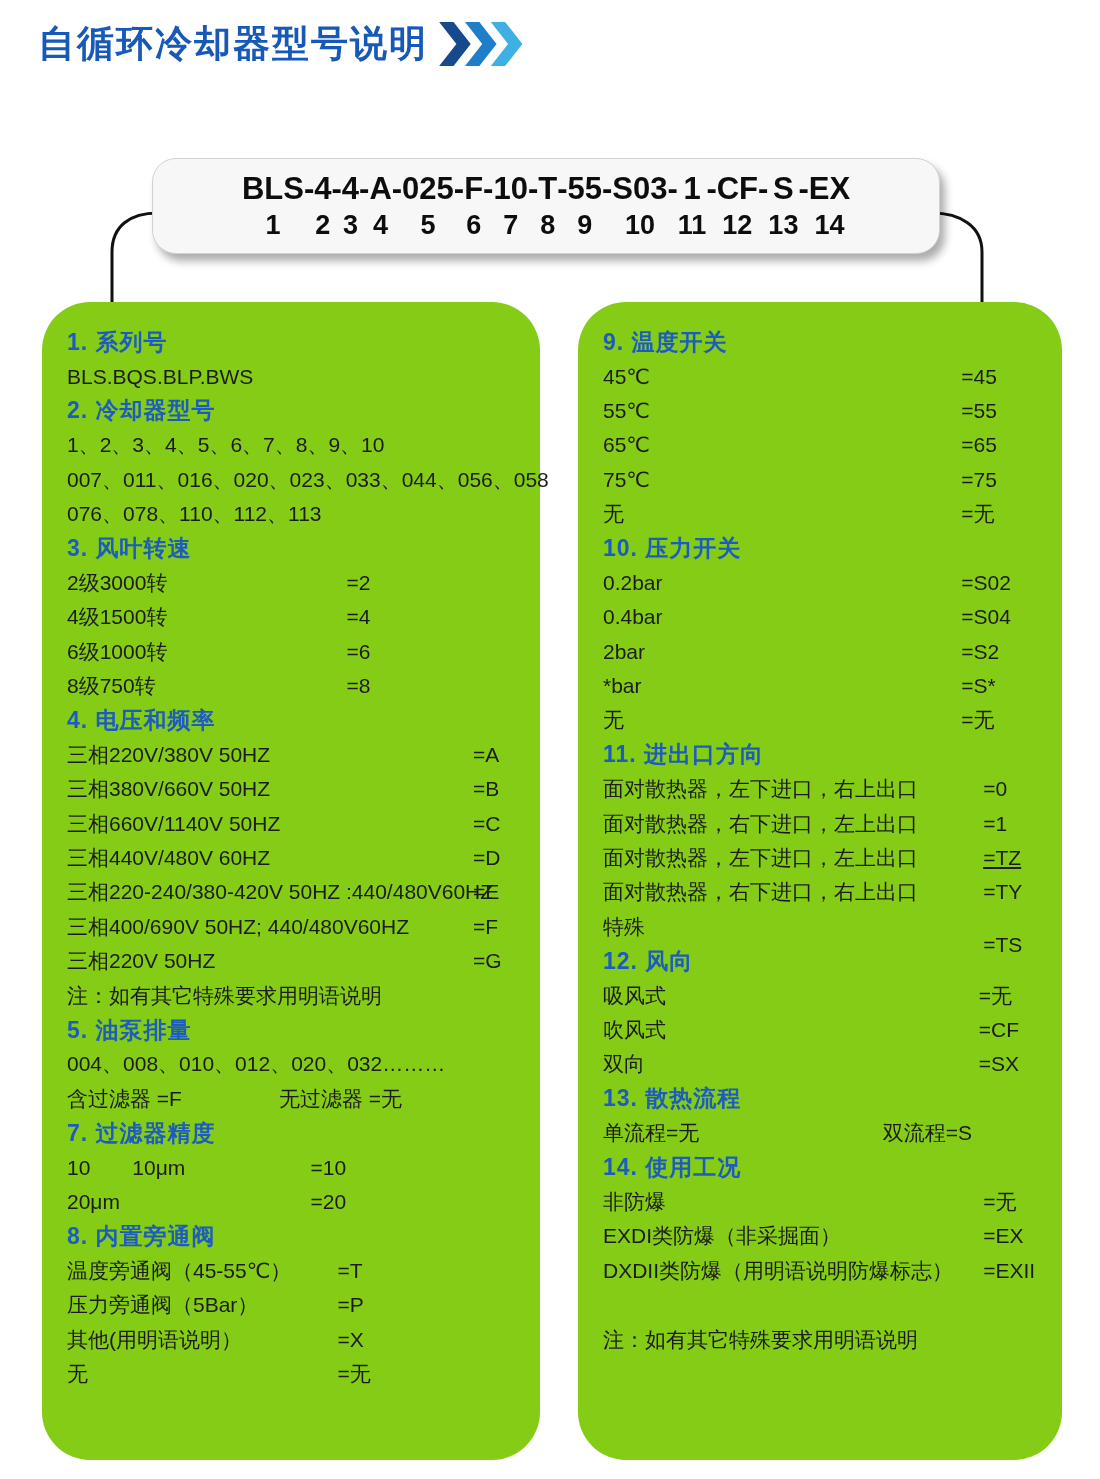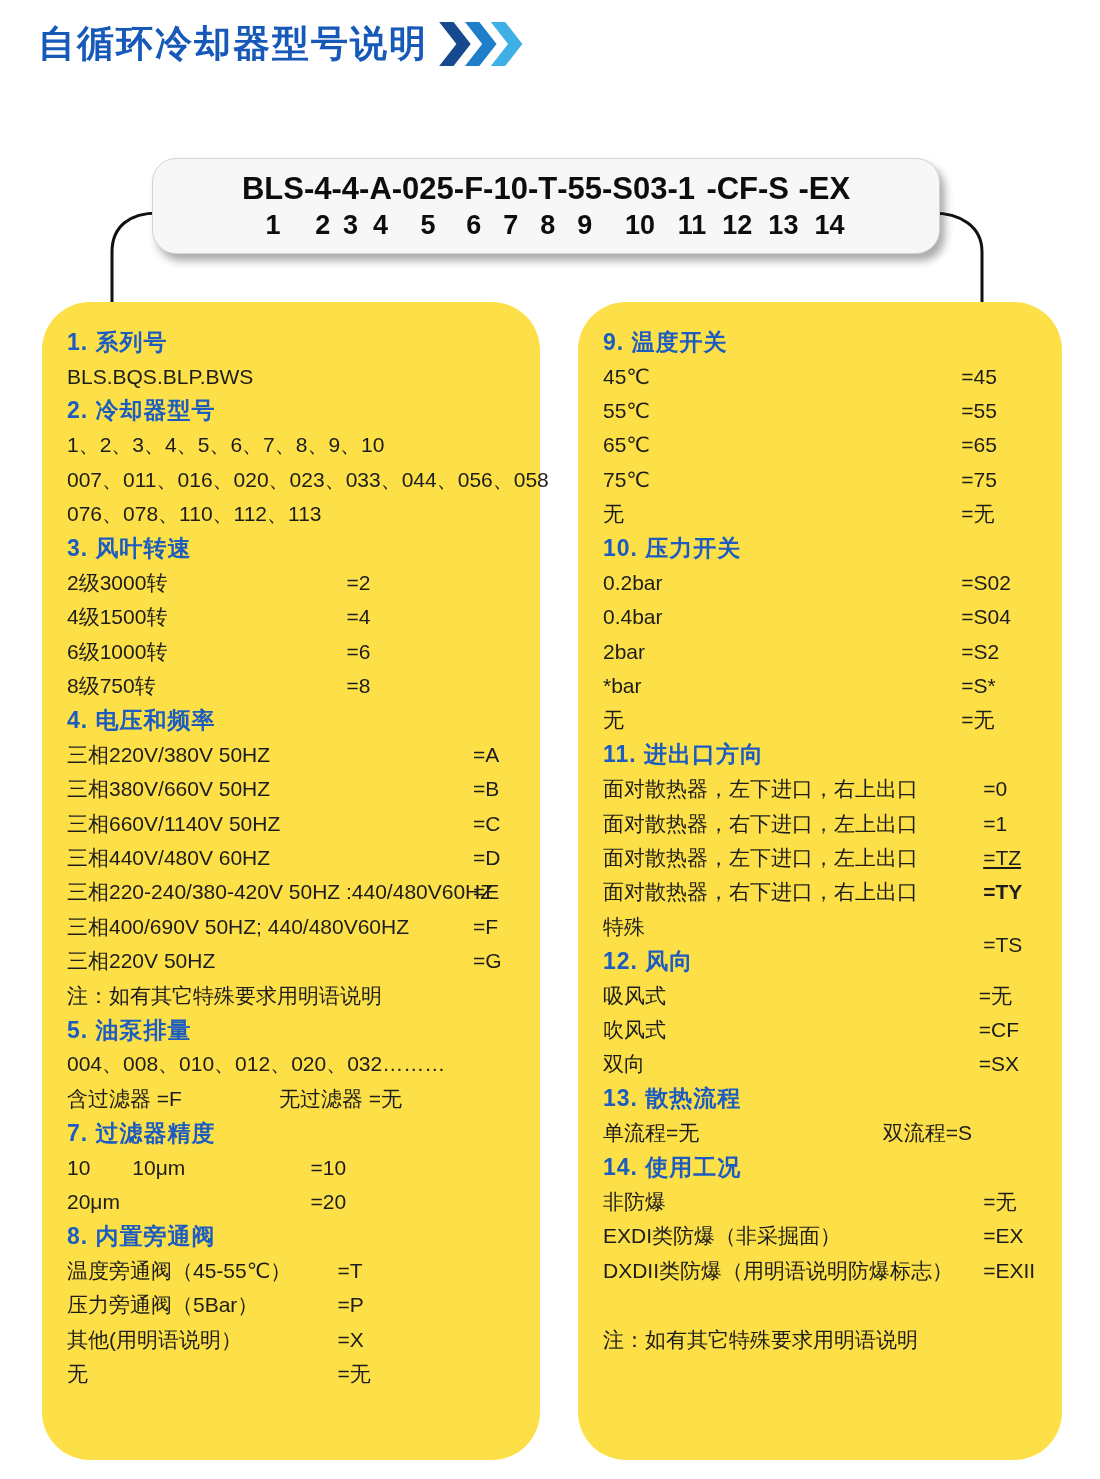--- a/index.html
+++ b/index.html
@@ -20,33 +20,33 @@
   
   .banner{
     position:absolute;left:152px;top:158px;width:786px;height:94px;z-index:2;
     background:#f7f7f7;border:1px solid #d2d2d2;border-radius:24px;
     box-shadow:5px 7px 9px rgba(0,0,0,0.33);
     display:flex;align-items:center;justify-content:center;
   }
   .banner-cols{display:flex;align-items:flex-start;}
   .seg-col{display:grid;grid-template-columns:auto auto;}
   .seg-text{
-    grid-row:1;grid-column:1;
+    grid-row:1;grid-column:1;text-align:center;
     font-size:31px;font-weight:bold;color:#0d0d0d;line-height:38px;letter-spacing:0px;
   }
   .seg-dash{grid-row:1;grid-column:2;font-size:31px;font-weight:bold;line-height:38px;color:#0d0d0d;}
   .num-text{
     grid-row:2;grid-column:1;text-align:center;
     font-size:27px;font-weight:bold;color:#0d0d0d;line-height:34px;
   }
   .num-dash{grid-row:2;grid-column:2;visibility:hidden;font-size:27px;font-weight:bold;line-height:34px;}
   
   .panel{
     position:absolute;top:302px;height:1158px;z-index:2;
-    background:#fde047;border-radius:48px;
+    background:#84cc16;border-radius:48px;
     box-sizing:border-box;padding:23px 22px 0 25px;
   }
   .panel-left{left:42px;width:498px;}
   .panel-right{left:578px;width:484px;}
   .line{height:34.4px;position:relative;display:flex;align-items:center;white-space:nowrap;}
   .heading{
     color:#1c5cc0;font-weight:bold;font-size:23px;letter-spacing:1px;
   }
   .row{font-size:21px;}
   .lab{white-space:nowrap;}
@@ -306,21 +306,21 @@
     <div class="line row">
       <span class="lab">面对散热器，右下进口，左上出口</span>
       <span class="code" style="left: 87%;">=1</span>
     </div>
     <div class="line row">
       <span class="lab">面对散热器，左下进口，左上出口</span>
       <span class="code" style="left: 87%; text-decoration: underline;">=TZ</span>
     </div>
     <div class="line row">
       <span class="lab">面对散热器，右下进口，右上出口</span>
-      <span class="code" style="left: 87%; font-weight: bold;">=TY</span>
+      <span class="code" style="left: 87%;">=TY</span>
     </div>
     <div class="line row">
       <span class="lab">特殊</span>
       <span class="code" style="left: 87%; margin-top: 37px;">=TS</span>
     </div>
     <div class="line heading">12. 风向</div>
     <div class="line row">
       <span class="lab">吸风式</span>
       <span class="code" style="left: 86%;">=无</span>
     </div>

